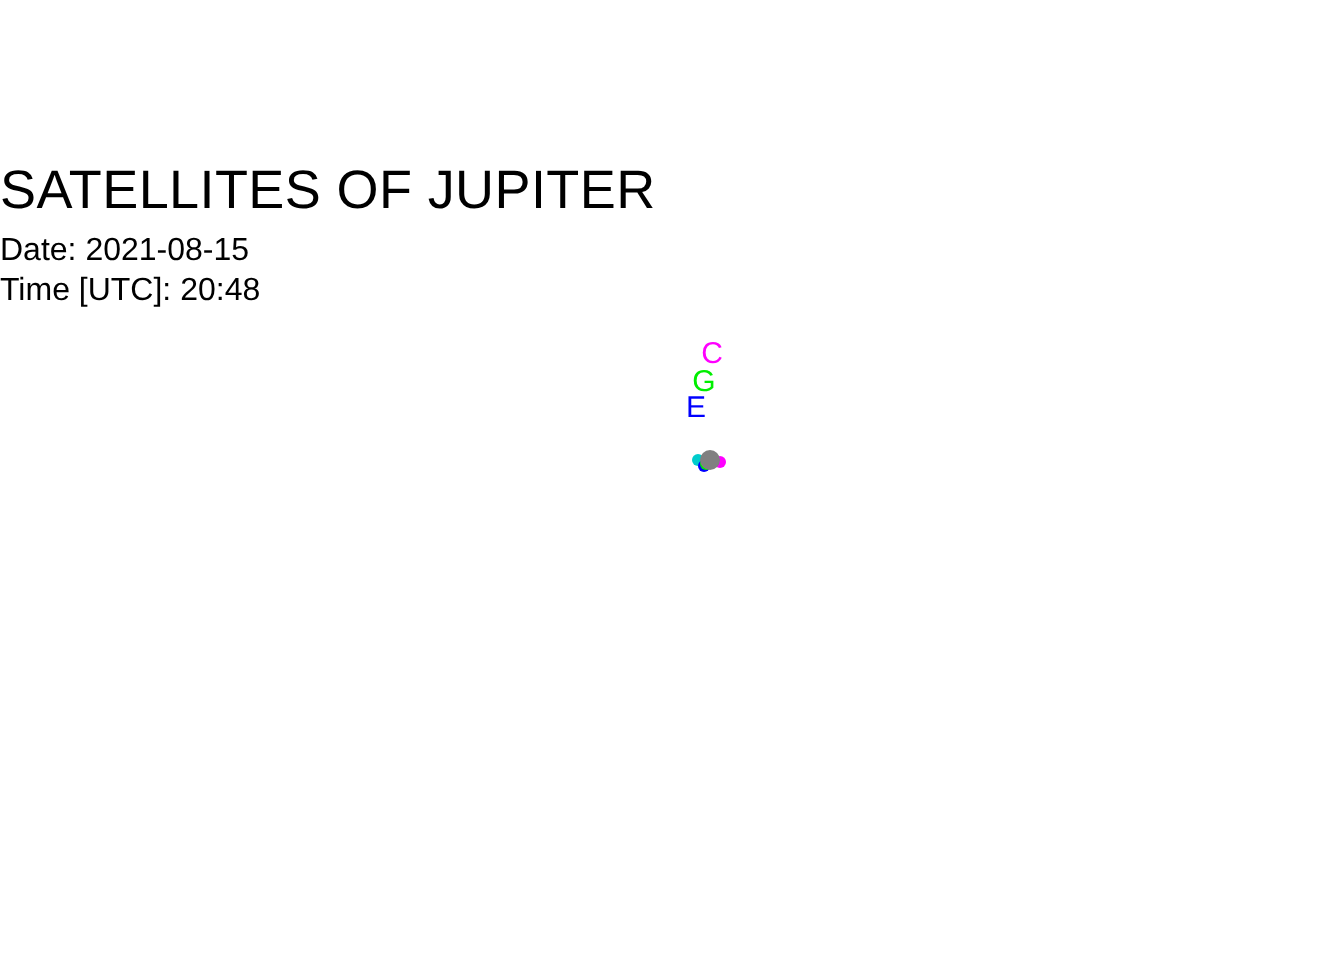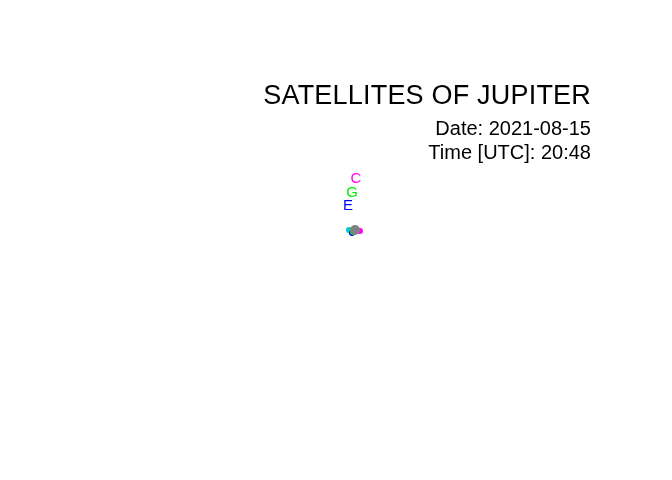--- a/index.html
+++ b/index.html
@@ -23,34 +23,33 @@
     height: 480px;
     background: #ffffff;
   }
 
   
   .header {
     position: absolute;
     left: 0;
     top: 82px;
     width: 568px;
-    text-align: right;
+    text-align: left;
     line-height: 1;
-    padding-left: 23px;
   }
   .chart-title {
     font-size: 27px;
     font-weight: normal;
     letter-spacing: 0.2px;
     color: #000000;
     white-space: nowrap;
     margin: 0;
   }
   .subline {
-    font-size: 20px;
+    font-size: 16px;
     font-weight: normal;
     color: #000000;
     white-space: nowrap;
     margin: 0;
   }
   .subline.date { margin-top: 9px; }
   .subline.time { margin-top: 4px; }
 
   
   .sky {

